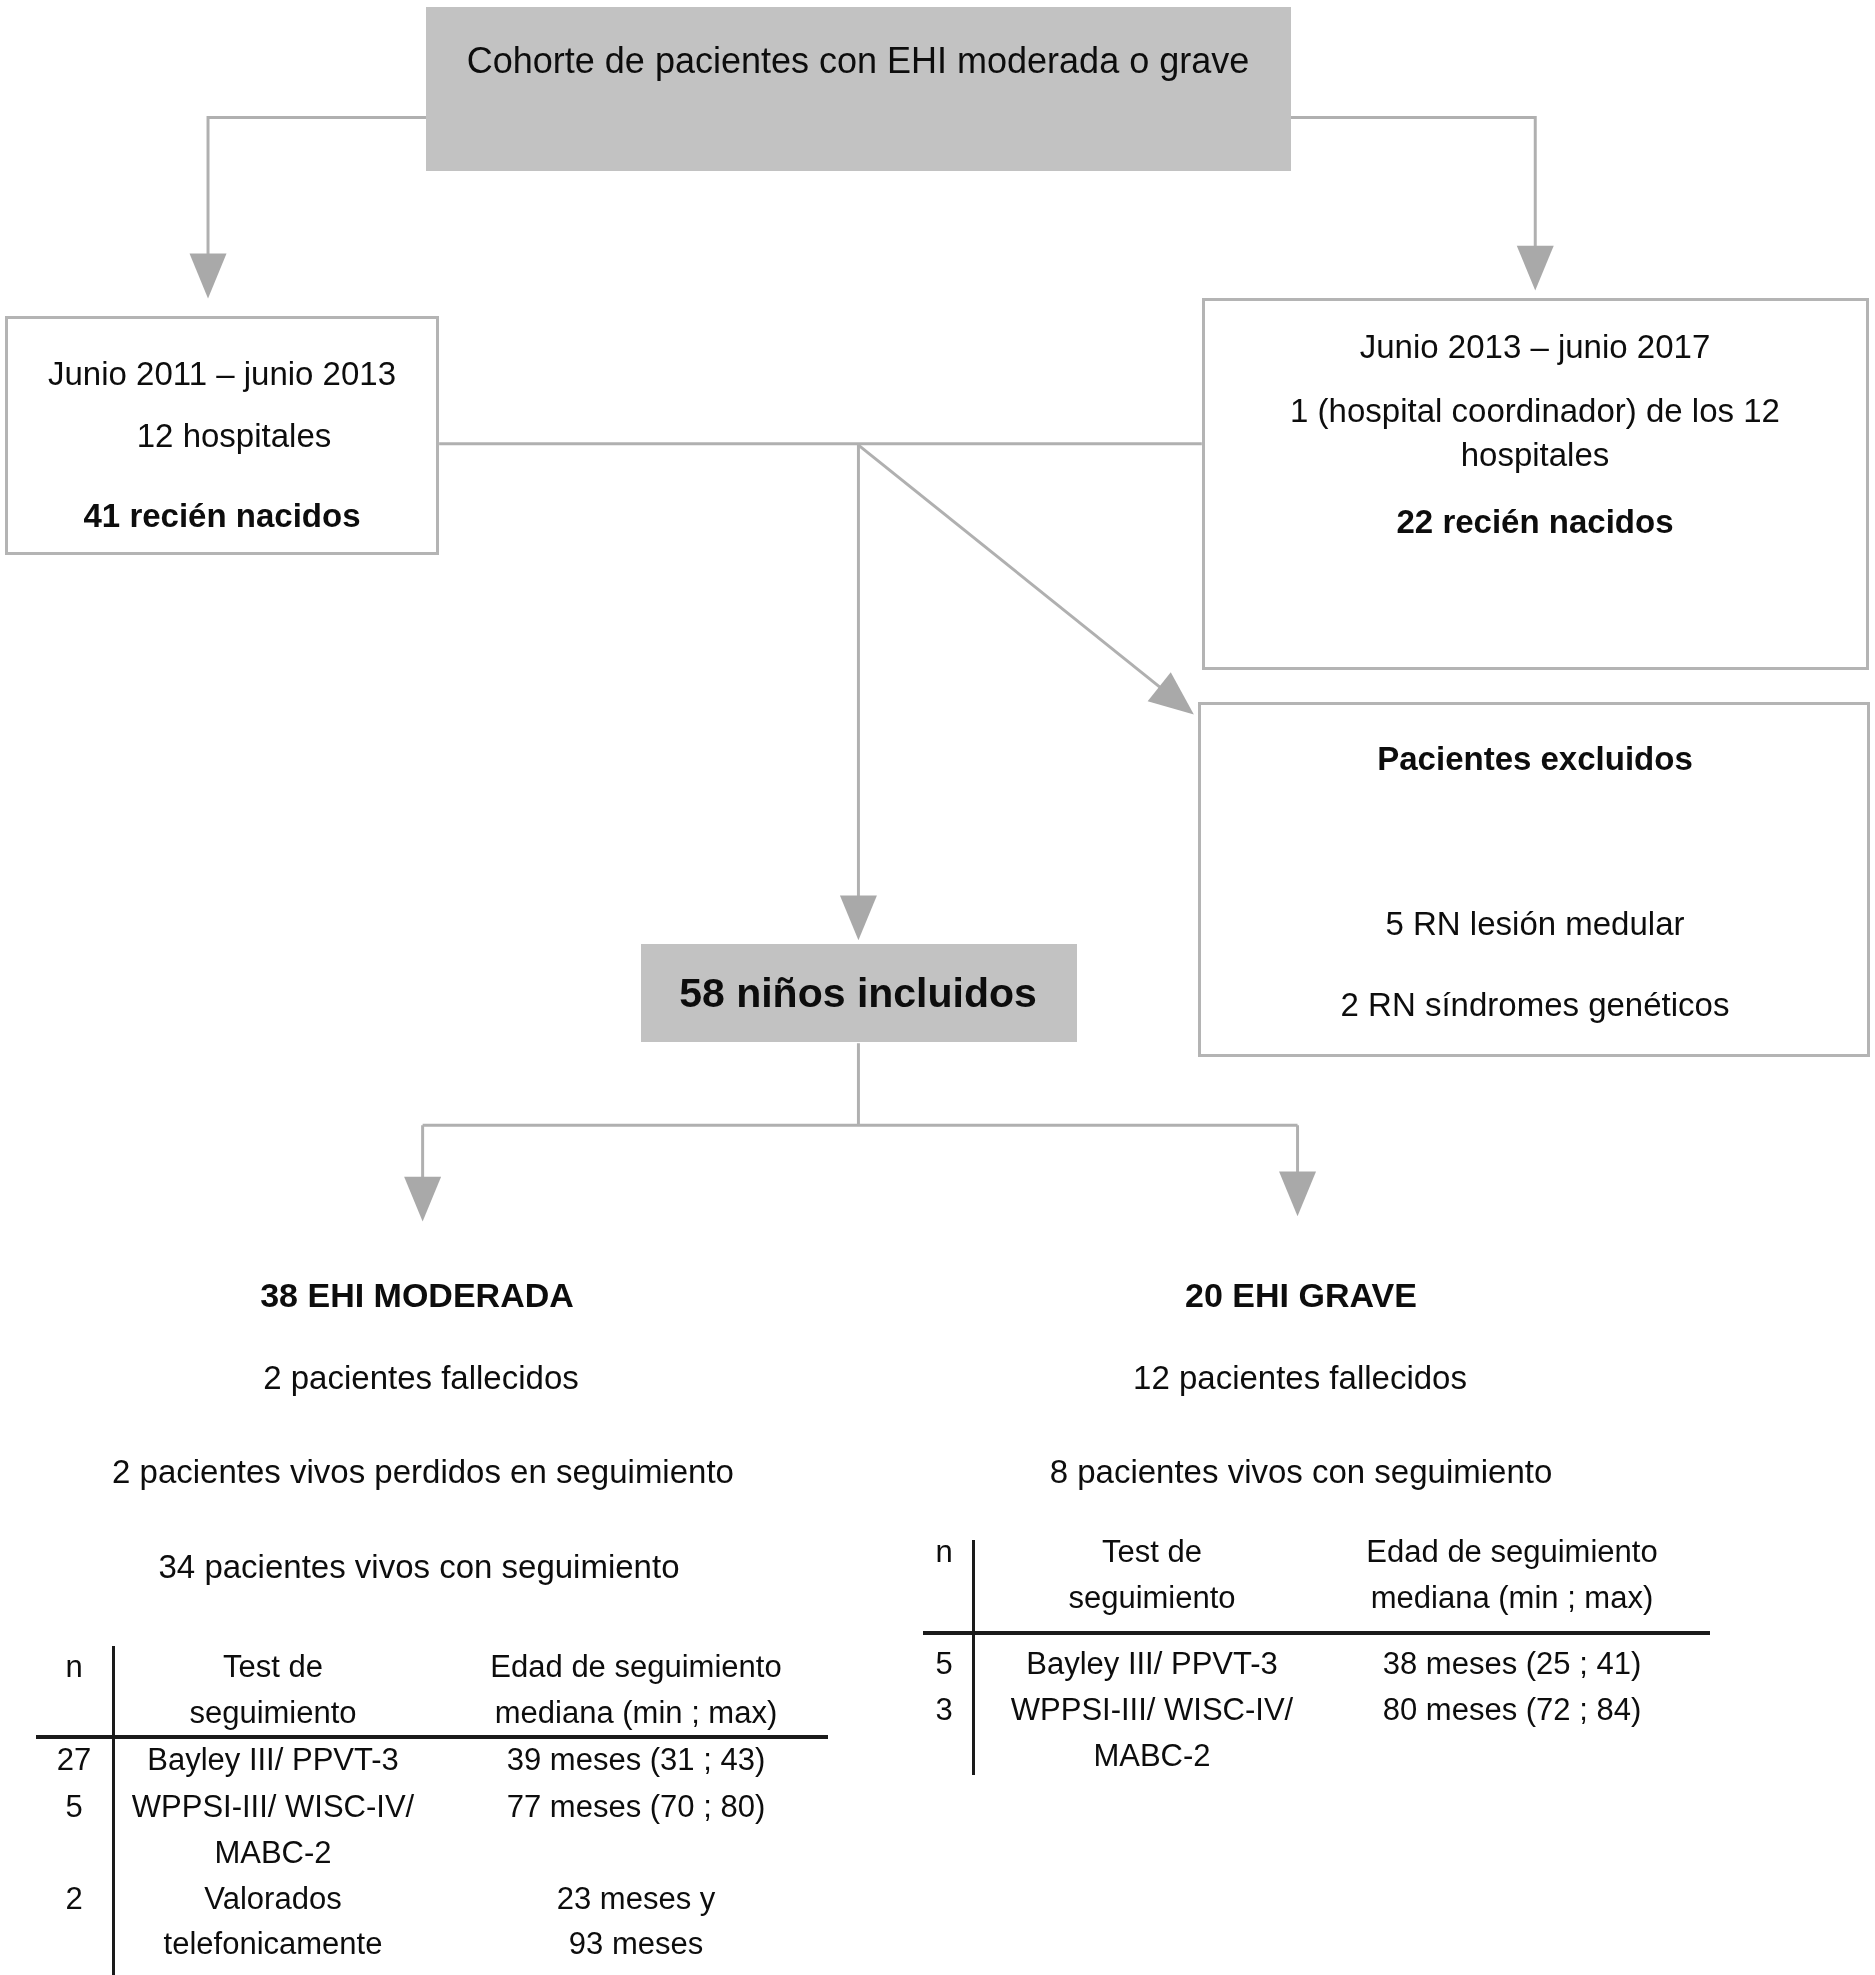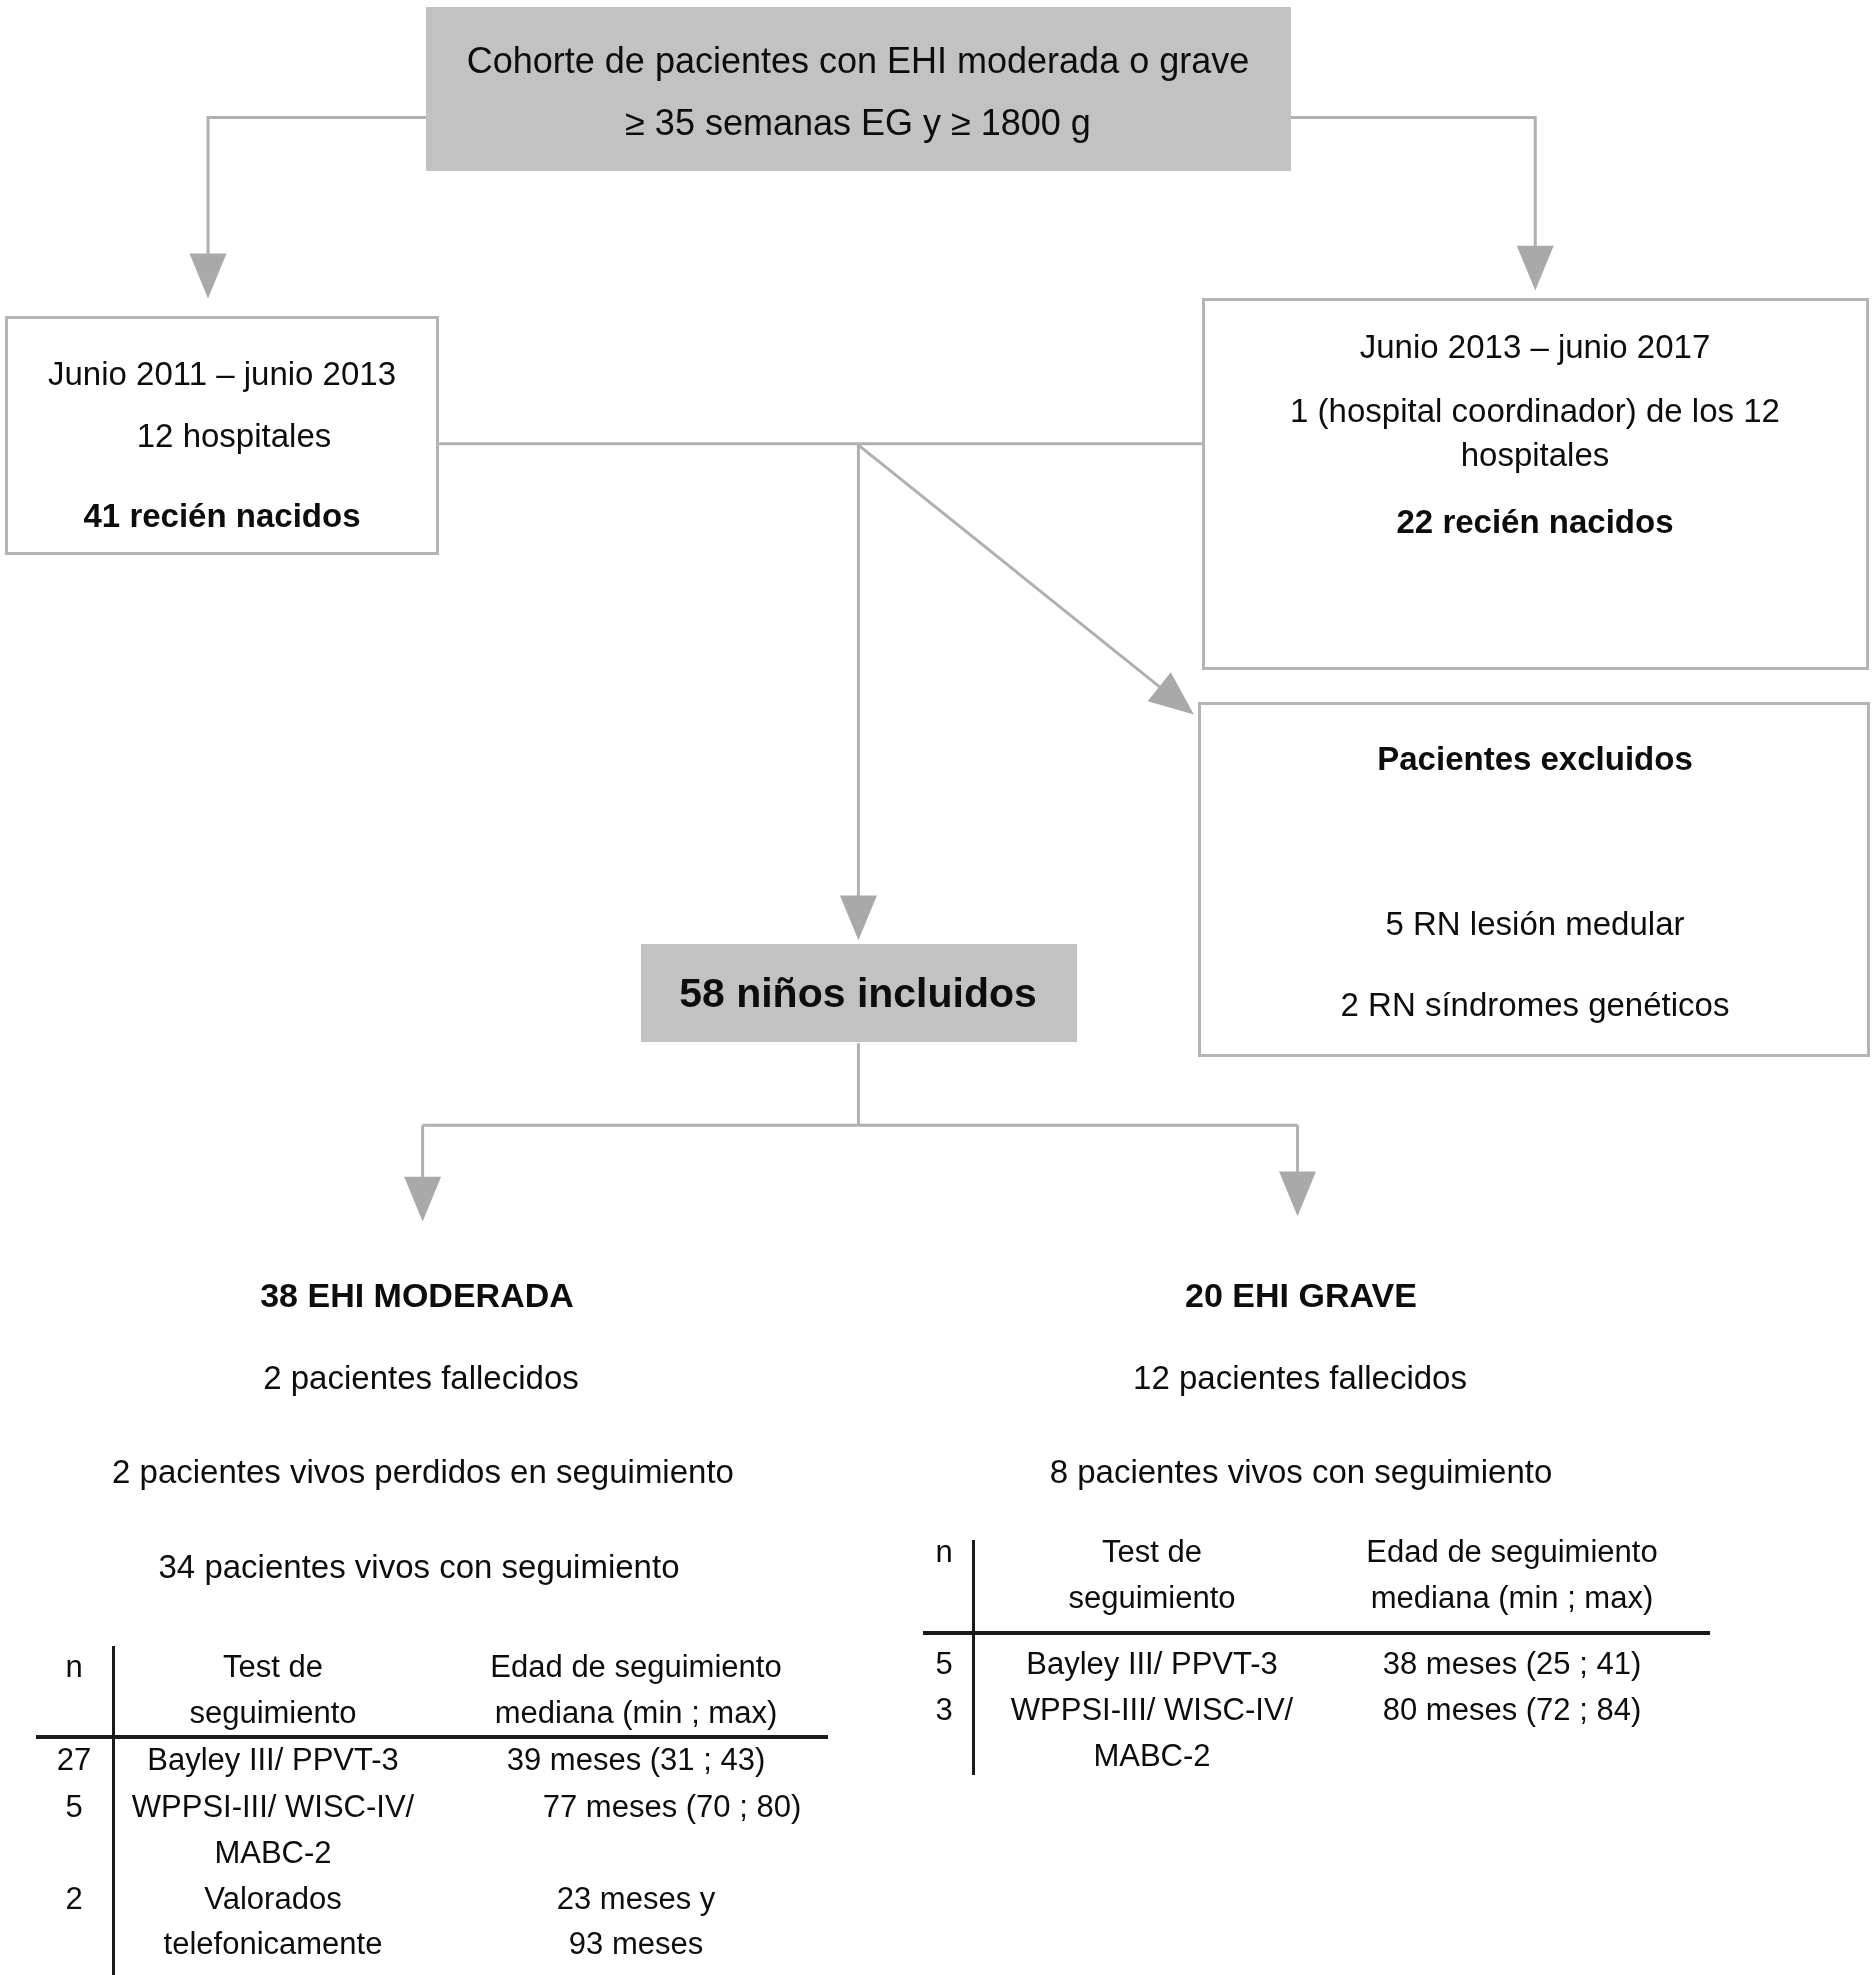--- a/index.html
+++ b/index.html
@@ -56,21 +56,20 @@
     </g>
   </svg>
 
   <div class="box gray" style="left:426px;  top:6.6px;   width:865px; height:164px;"></div>
   <div class="box white" style="left:5.3px;    top:316px;  width:434px;  height:239px;"></div>
   <div class="box white" style="left:1202px; top:298px;  width:667px; height:372px;"></div>
   <div class="box white" style="left:1198px; top:702px; width:672px; height:355px;"></div>
   <div class="box gray" style="left:641px;  top:944px; width:436px;  height:98px;"></div>
 
   <div class="t mid" style="left:858px; top:61px;">Cohorte de pacientes con EHI moderada o grave</div>
-  <div class="t mid" style="left:858px; top:123px;">≥ 35 semanas EG y ≥ 1800 g</div>
 
   <div class="t" style="left:222px; top:374px;">Junio 2011 – junio 2013</div>
   <div class="t" style="left:222px; top:436px;margin-left:12px;">12 hospitales</div>
   <div class="t b" style="left:222px; top:516px;">41 recién nacidos</div>
 
   <div class="t" style="left:1535px; top:347px;">Junio 2013 – junio 2017</div>
   <div class="t" style="left:1535px; top:411px;">1 (hospital coordinador) de los 12</div>
   <div class="t" style="left:1535px; top:455px;">hospitales</div>
   <div class="t b" style="left:1535px; top:522px;">22 recién nacidos</div>
 
@@ -92,21 +91,21 @@
   <div class="t small" style="left:273px; top:1713px;">seguimiento</div>
   <div class="t small" style="left:636px; top:1667px;">Edad de seguimiento</div>
   <div class="t small" style="left:636px; top:1713px;">mediana (min ; max)</div>
 
   <div class="t small" style="left:74px; top:1760px;">27</div>
   <div class="t small" style="left:273px; top:1760px;">Bayley III/ PPVT-3</div>
   <div class="t small" style="left:636px; top:1760px;">39 meses (31 ; 43)</div>
 
   <div class="t small" style="left:74px; top:1807px;">5</div>
   <div class="t small" style="left:273px; top:1807px;">WPPSI-III/ WISC-IV/</div>
-  <div class="t small" style="left:672px; top:1807px;">77 meses (70 ; 80)</div>
+  <div class="t small" style="left:636px; top:1807px;">77 meses (70 ; 80)</div>
   <div class="t small" style="left:273px; top:1853px;">MABC-2</div>
 
   <div class="t small" style="left:74px; top:1899px;">2</div>
   <div class="t small" style="left:273px; top:1899px;">Valorados</div>
   <div class="t small" style="left:636px; top:1899px;">23 meses y</div>
   <div class="t small" style="left:273px; top:1944px;text-align:center;">telefonicamente</div>
   <div class="t small" style="left:636px; top:1944px;">93 meses</div>
 
   <div class="t head b" style="left:1301px; top:1296px;">20 EHI GRAVE</div>
   <div class="t" style="left:1300px; top:1378px;">12 pacientes fallecidos</div>

